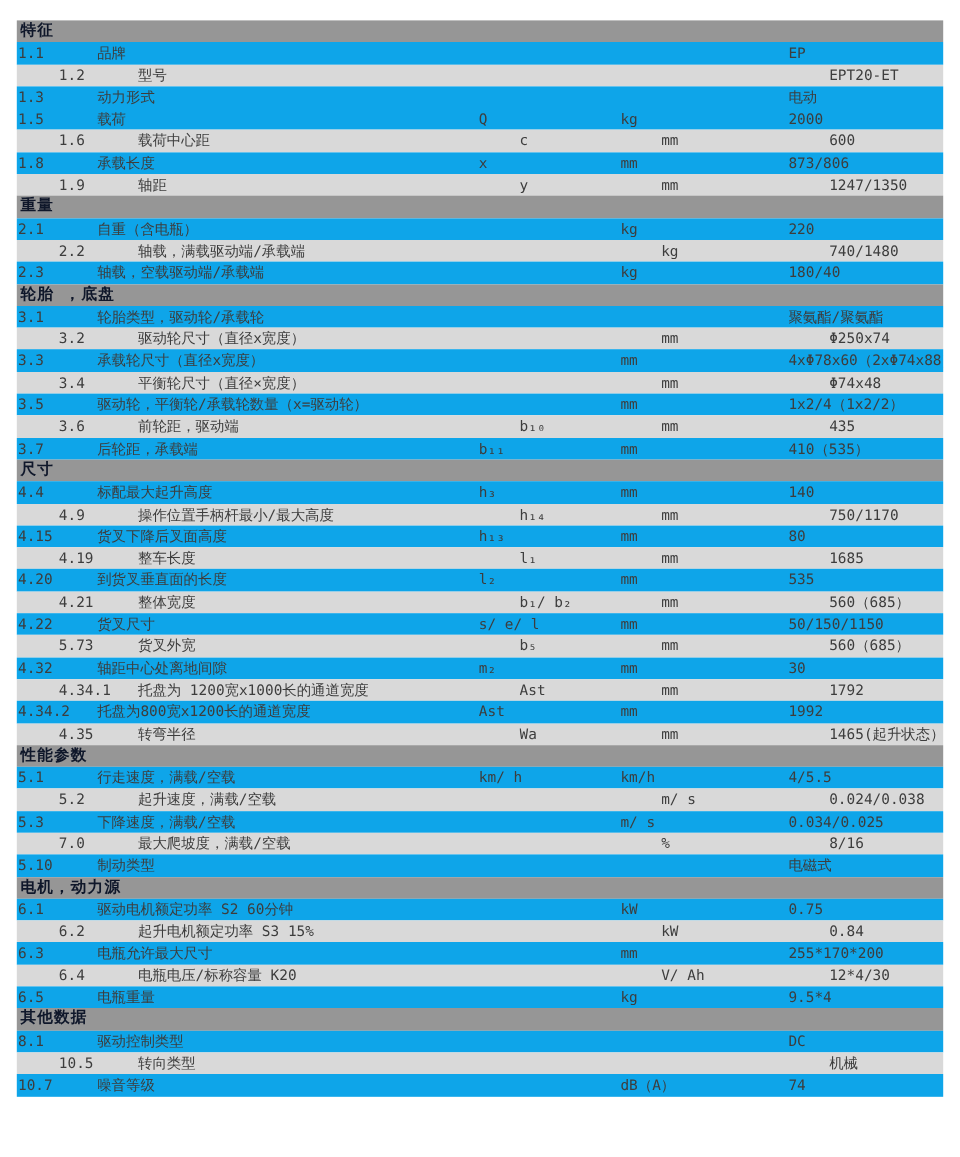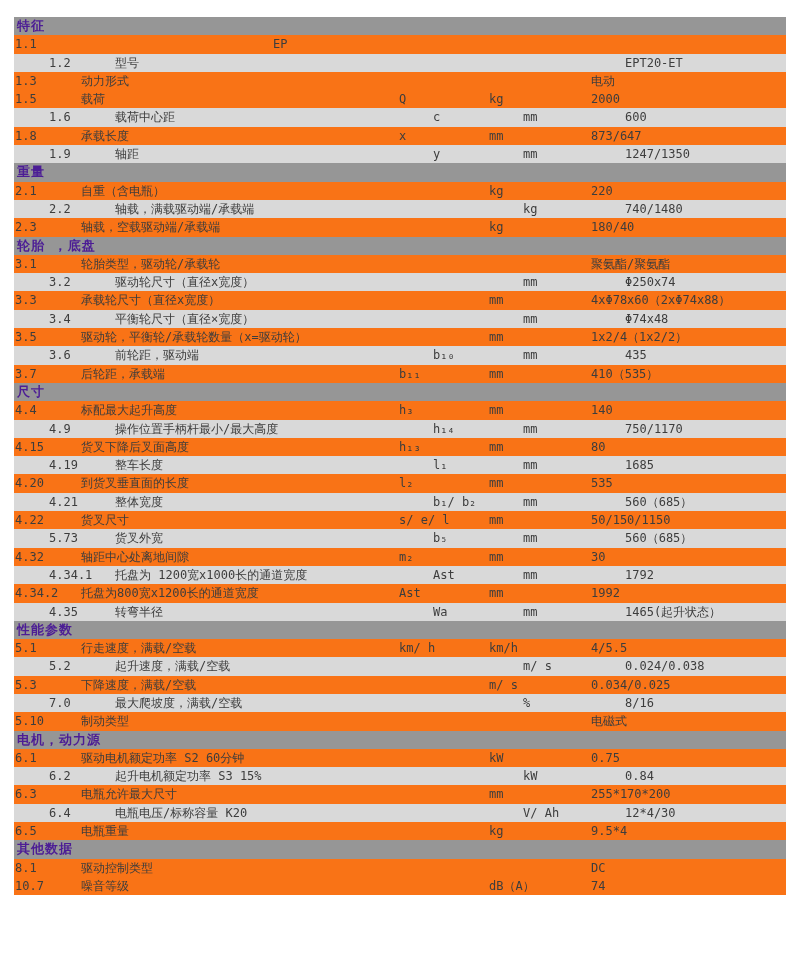--- a/index.html
+++ b/index.html
@@ -47,30 +47,31 @@
     padding-left: 34px;
   }
   .cell {
     overflow: hidden;
     white-space: nowrap;
     flex-shrink: 0;
   }
   .cell-no   { width: 66px;  padding-left: 1px; }
   .cell-desc { width: 318px; }
   .cell-sym  { width: 90px; }
-  .cell-unit { width: 102px; }
-  .cell-val  { flex: 1 1 auto; }
+  .cell-unit { width: 102px; margin-left: 28px; }
+  .cell-val  { flex: 1 1 auto; margin-left: 38px; }
 </style>
-<style>.section-header{background:#969696;color:#4c1d95;}.row{background:#f97316;color:#3d3d3d;}.row.alt{background:#d9d9d9;}</style></head>
+<style>.section-header{background:#969696;color:#0f172a;}.row{background:#0ea5e9;color:#3d3d3d;}.row.alt{background:#d9d9d9;}</style></head>
 <body>
 
 <div class="spec-table">
     <div class="section-header">特征</div>
     <div class="row">
       <div class="cell cell-no">1.1</div>
+      <div class="cell cell-desc">品牌</div>
       <div class="cell cell-sym"></div>
       <div class="cell cell-unit"></div>
       <div class="cell cell-val">EP</div>
     </div>
     <div class="row alt">
       <div class="cell cell-no">1.2</div>
       <div class="cell cell-desc">型号</div>
       <div class="cell cell-sym"></div>
       <div class="cell cell-unit"></div>
       <div class="cell cell-val">EPT20-ET</div>
@@ -94,21 +95,21 @@
       <div class="cell cell-desc">载荷中心距</div>
       <div class="cell cell-sym">c</div>
       <div class="cell cell-unit">mm</div>
       <div class="cell cell-val">600</div>
     </div>
     <div class="row">
       <div class="cell cell-no">1.8</div>
       <div class="cell cell-desc">承载长度</div>
       <div class="cell cell-sym">x</div>
       <div class="cell cell-unit">mm</div>
-      <div class="cell cell-val">873/647</div>
+      <div class="cell cell-val">873/806</div>
     </div>
     <div class="row alt">
       <div class="cell cell-no">1.9</div>
       <div class="cell cell-desc">轴距</div>
       <div class="cell cell-sym">y</div>
       <div class="cell cell-unit">mm</div>
       <div class="cell cell-val">1247/1350</div>
     </div>
     <div class="section-header">重量</div>
     <div class="row">
@@ -340,20 +341,27 @@
       <div class="cell cell-val">9.5*4</div>
     </div>
     <div class="section-header">其他数据</div>
     <div class="row">
       <div class="cell cell-no">8.1</div>
       <div class="cell cell-desc">驱动控制类型</div>
       <div class="cell cell-sym"></div>
       <div class="cell cell-unit"></div>
       <div class="cell cell-val">DC</div>
     </div>
+    <div class="row alt">
+      <div class="cell cell-no">10.5</div>
+      <div class="cell cell-desc">转向类型</div>
+      <div class="cell cell-sym"></div>
+      <div class="cell cell-unit"></div>
+      <div class="cell cell-val">机械</div>
+    </div>
     <div class="row">
       <div class="cell cell-no">10.7</div>
       <div class="cell cell-desc">噪音等级</div>
       <div class="cell cell-sym"></div>
       <div class="cell cell-unit">dB（A）</div>
       <div class="cell cell-val">74</div>
     </div>
   </div>
 
 </body></html>

